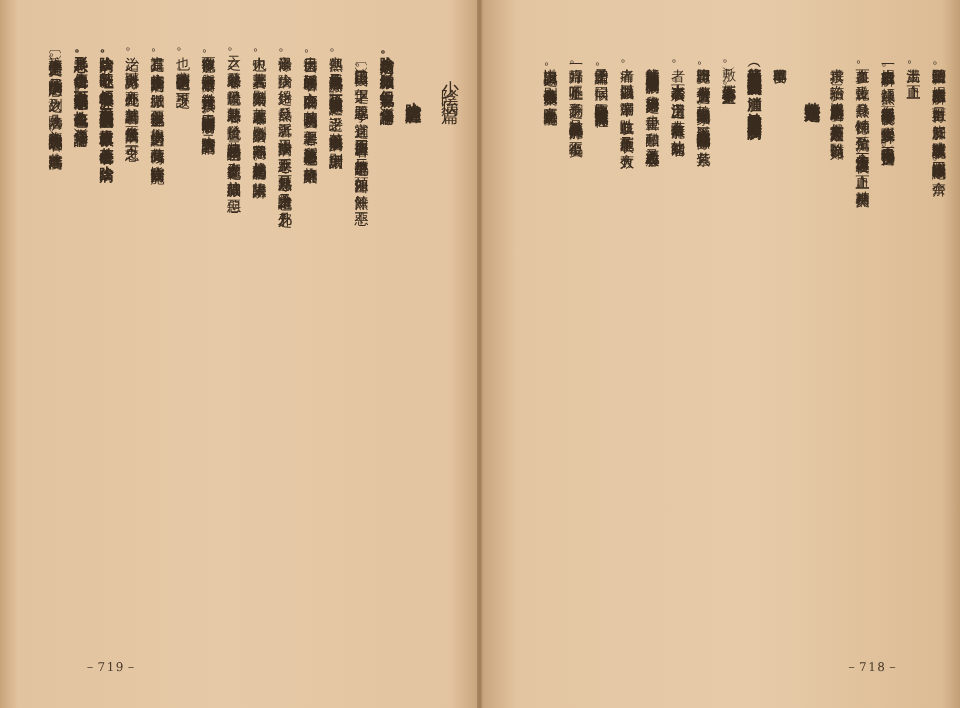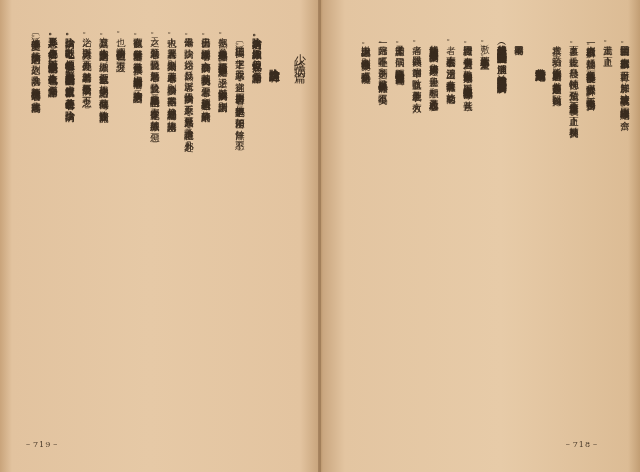--- a/index.html
+++ b/index.html
@@ -34,21 +34,21 @@
       <div class="col">中人也。其人屬實者。則發為太陽。其人屬虛寒者。則發為少陰。寒熱雖不同。然均是外感之初證耳。故太陽證辨</div>
       <div class="col">之云。發熱惡寒者。發於陽也。無熱惡寒者。發於陰也。此二語字是示其初證也。今邪從虛寒之化。故其脈微細。但惡</div>
       <div class="col">寒而欲寐也。與麻黃附子甘草湯。微發其汗也（求真按　山田氏謂麻黃附子甘草湯者。云少陰病有表證之謂</div>
       <div class="col">也。非謂前少陰病之全體也。不可誤之）。</div>
       <div class="col">右設其是。本條宜作少陰之為病。脈微細。但惡寒欲寐也。故與令一切之病證。苟有此徵候時。皆宜作少陰病而施</div>
       <div class="col">治之。以下所載諸方。亦不外此義。然其證劇者。不無發發厥陰病。不可忘之。</div>
       <div class="col bold">少陰病。欲吐不吐。心煩但欲寐。五六日自利而渴者屬少陰也。虛故引水自救。若小便色白者。少陰病</div>
       <div class="col bold">形悉具。小便色白者。以下焦虛有寒不能制水。故令色白也。（傷寒論）</div>
       <div class="col">〔註〕本條與前條之主文。然能示少陰病之病態。故列之。凡陰病者。為新陳代謝機能之沉衰者。此病雖達高度</div>
     </div>
-    <div class="folio" style="left:24px;">－719－</div>
+    <div class="folio" style="left:56px;">－719－</div>
   </div>
 
   <div class="page right">
     <div class="cols" style="right:6px;">
       <div class="col" style="padding-top:8px;">續醫害彙曰。一婦人傷寒數日不解。一日下血數行。皮知脈肝。皮時謔罵數塊脫下。因脫床冷汗出喘嗚欲絕。余齊</div>
       <div class="col" style="padding-top:8px;">黃土湯。下血止。</div>
       <div class="col" style="padding-top:8px;">一婦人患疫數日不解。煩躁發熱。面似紅手足微冷不能飲食。僅啜米飲少許耳。（中略）元氣稍復食少進一日。</div>
       <div class="col" style="padding-top:8px;">下血甚多。舌上乾燥。身發熱。精神恍惚。殆至危篤。余作黃土湯使服之一晝夜。下血止。精神爽然矣。</div>
       <div class="col" style="padding-top:8px;">求真按　右二治驗。皆係傷寒之腸出血之劇者。然本方有如是之速效。醫以為何如。</div>
       <div class="col head" style="padding-top:30px;margin-left:4px;">黃土之醫治效用</div>

